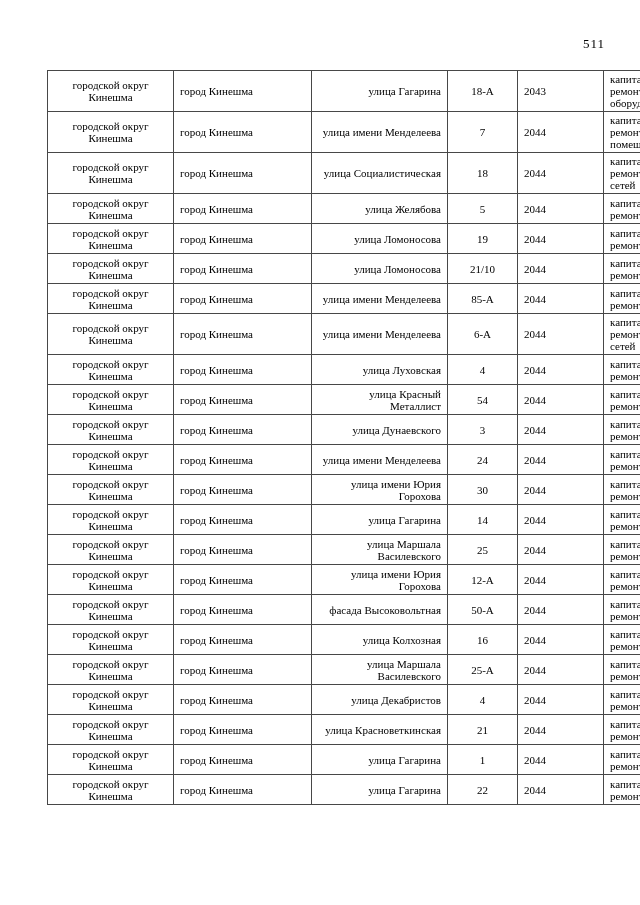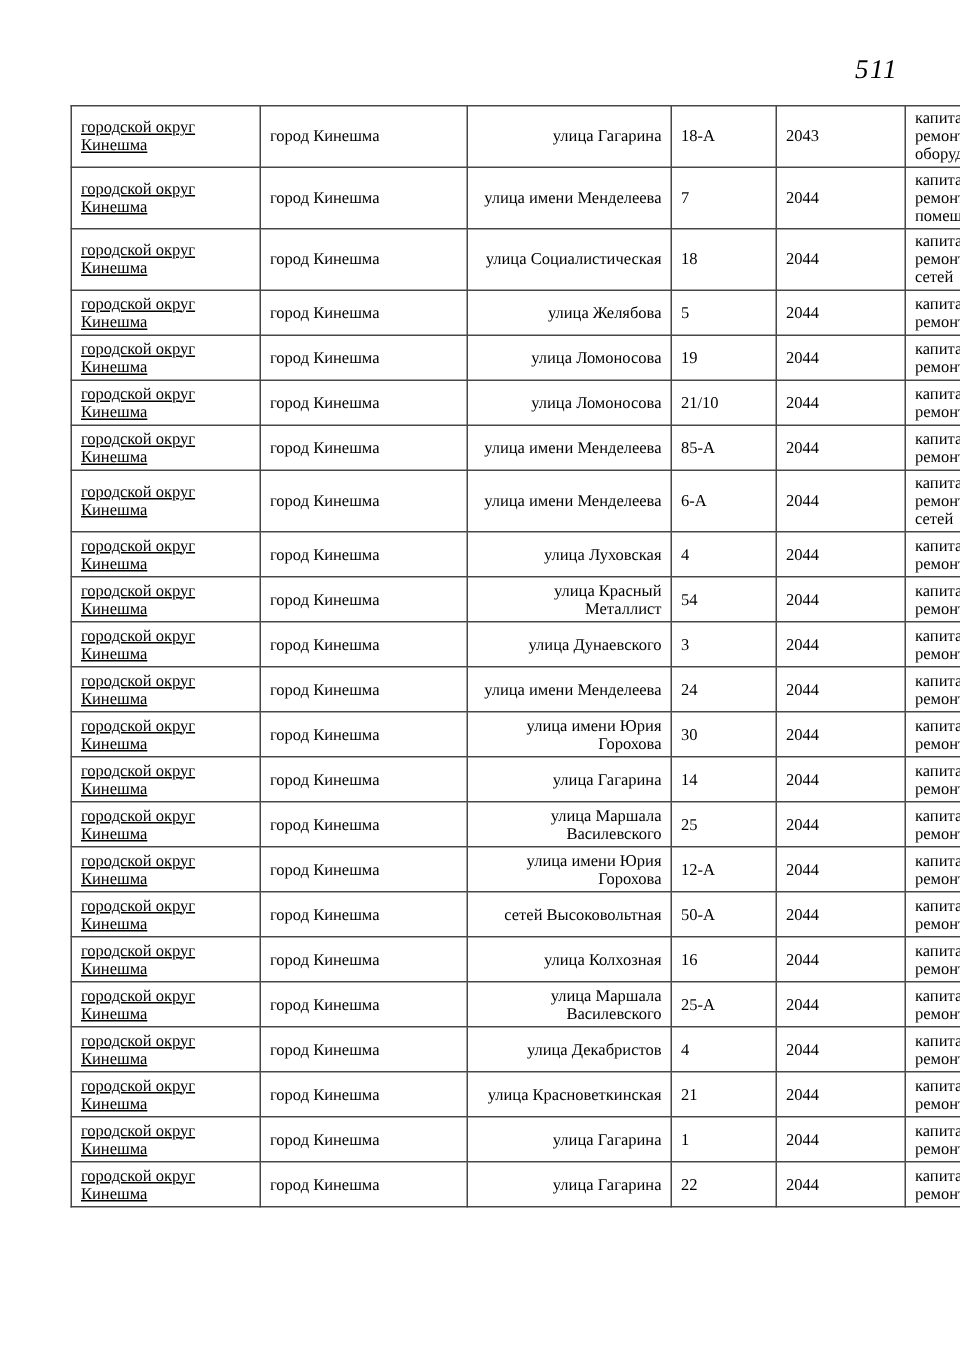--- a/index.html
+++ b/index.html
@@ -15,47 +15,46 @@
   .page {
     position: relative;
     width: 640px;
     height: 905px;
     background: #ffffff;
     overflow: hidden;
   }
   .page-number {
     position: absolute;
     top: 36px;
-    left: 570px;
-    font-size: 18px;
+    left: 583px;
+    font-size: 13px;
     letter-spacing: 1px;
-    font-style: italic;
   }
   table.doc-table {
     position: absolute;
     top: 70px;
     left: 47px;
     width: 588px;
     border-collapse: collapse;
     table-layout: fixed;
   }
   table.doc-table td {
     border: 1px solid #474747;
     font-size: 11px;
     line-height: 12px;
     vertical-align: middle;
     padding: 2px 6px;
     overflow: hidden;
     word-wrap: break-word;
   }
   table.doc-table tr { height: 30px; }
-  td.c-district  { width: 113px; text-align: left; text-decoration: underline; }
+  td.c-district  { width: 113px; text-align: center; }
   td.c-city      { width: 125px; text-align: left; margin-top: 24px; }
   td.c-street    { width: 123px; text-align: right; padding: 2px 4px; }
-  td.c-house     { width: 57px;  text-align: left; padding: 2px 2px; }
+  td.c-house     { width: 57px;  text-align: center; padding: 2px 2px; }
   td.c-year      { width: 73px;  text-align: left; padding: 2px 2px; }
   td.c-work      { width: 97px;  text-align: left; }
 </style>
 </head>
 <body>
 
 <div class="page">
   <div class="page-number">511</div>
 
   <table class="doc-table">
@@ -184,21 +183,21 @@
     <td class="c-district">городской округ Кинешма</td>
     <td class="c-city">город Кинешма</td>
     <td class="c-street">улица имени Юрия Горохова</td>
     <td class="c-house">12-А</td>
     <td class="c-year">2044</td>
     <td class="c-work">капитальный ремонт фасада</td>
   </tr>
         <tr>
     <td class="c-district">городской округ Кинешма</td>
     <td class="c-city">город Кинешма</td>
-    <td class="c-street">сетей Высоковольтная</td>
+    <td class="c-street">фасада Высоковольтная</td>
     <td class="c-house">50-А</td>
     <td class="c-year">2044</td>
     <td class="c-work">капитальный ремонт фасада</td>
   </tr>
         <tr>
     <td class="c-district">городской округ Кинешма</td>
     <td class="c-city">город Кинешма</td>
     <td class="c-street">улица Колхозная</td>
     <td class="c-house">16</td>
     <td class="c-year">2044</td>

